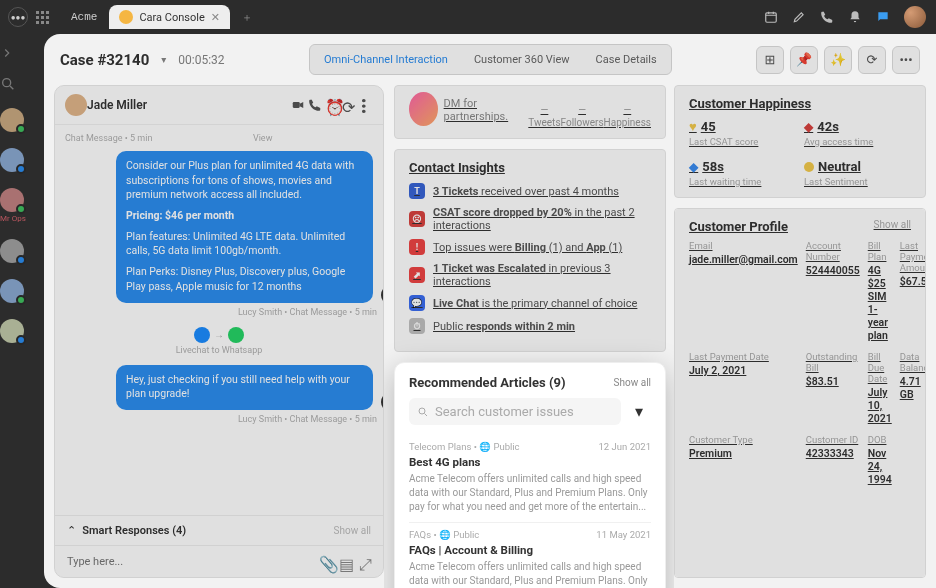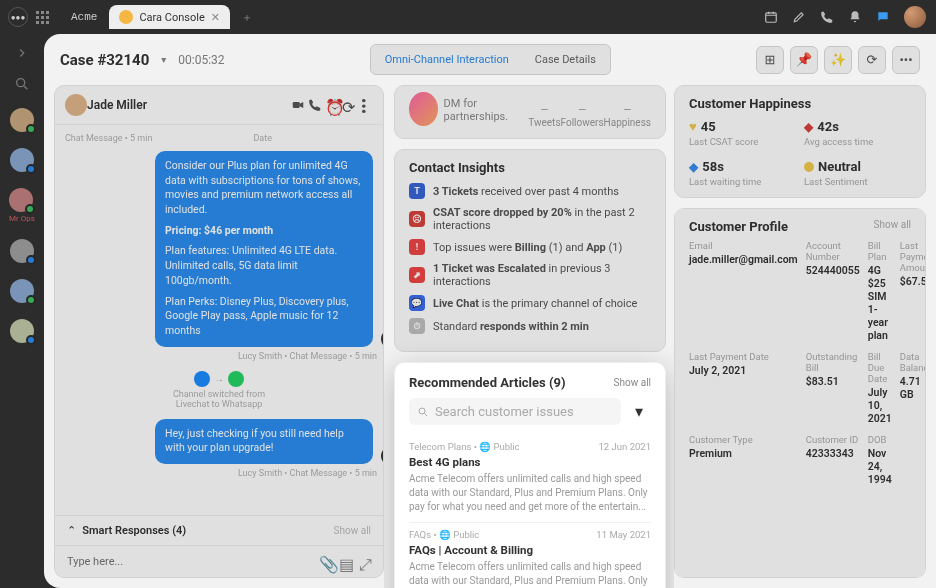--- a/index.html
+++ b/index.html
@@ -27,21 +27,21 @@
   .tabstrip .tab-light{background:#eee;color:#333;border-radius:8px 8px 0 0;padding:5px 10px;display:flex;align-items:center;gap:6px;}
   .tabstrip .tab-light .avatar{width:14px;height:14px;border-radius:50%;background:#f5b642;}
   .tabstrip .tab-light .x{color:#888;font-size:11px;}
   .tabstrip .plus{width:22px;height:22px;display:flex;align-items:center;justify-content:center;color:#888;margin-left:6px;}
   .tabstrip .right{position:absolute;right:10px;display:flex;align-items:center;gap:14px;}
   .tabstrip .ico{width:14px;height:14px;color:#bbb;}
   .tabstrip .user{width:22px;height:22px;border-radius:50%;background:radial-gradient(circle at 30% 30%,#d49b74,#8a5a3a);}
   
   
   .workspace{display:flex;height:554px;}
-  .rail{width:44px;background:transparent;display:flex;flex-direction:column;align-items:center;padding-top:12px;gap:16px;}
+  .rail{width:44px;background:transparent;display:flex;flex-direction:column;align-items:flex-start;padding-top:12px;gap:16px;}
   .rail .chev{width:14px;height:14px;color:#888;}
   .rail .search{width:16px;height:16px;color:#888;}
   .rail .person{width:24px;height:24px;border-radius:50%;background:#c8a880;position:relative;}
   .rail .person.p2{background:#8aa8d0;}
   .rail .person.p3{background:#c08080;}
   .rail .person.p4{background:#a0a0a0;}
   .rail .person.p5{background:#c0c8a8;}
   .rail .dot{position:absolute;bottom:-2px;right:-2px;width:10px;height:10px;border-radius:50%;background:var(--green);border:2px solid #2c2c2c;}
   .rail .dot.blue{background:#2b8def;}
   .rail .sel{margin-top:2px;font-size:8px;color:#d0606a;}
@@ -64,21 +64,21 @@
   
   .chatcol{width:330px;background:#fff;border-radius:10px;margin:0 0 10px 10px;display:flex;flex-direction:column;border:1px solid #eee;}
   .chathdr{display:flex;align-items:center;padding:8px 10px;border-bottom:1px solid #f0f0f0;}
   .chathdr .av{width:22px;height:22px;border-radius:50%;background:#e0b58a;}
   .chathdr .name{font-weight:600;font-size:12px;flex:1;}
   .chathdr .ico{width:14px;height:14px;color:#555;margin-left:3px;}
   .ico.rot{transform:rotate(90deg);}
   
   .chatbody{flex:1;padding:6px 10px;overflow:hidden;font-size:10px;}
   .meta{color:#b0b0b0;font-size:9px;margin:2px 0 8px;}
-  .bubble{background:var(--blue);color:#fff;border-radius:10px;padding:8px 10px;margin:4px 0 4px 90px;font-size:10.5px;line-height:1.4;position:relative;}
+  .bubble{background:var(--blue);color:#fff;border-radius:10px;padding:8px 10px;margin:4px 0 4px 51px;font-size:10.5px;line-height:1.4;position:relative;}
   .bubble .row{margin-bottom:6px;}
   .bubble .row.last{margin-bottom:0;}
   .bauthor{text-align:right;color:#b0b0b0;font-size:9px;margin-right:-4px;margin-bottom:6px;}
   .agent-av{position:absolute;right:-28px;bottom:-2px;width:20px;height:20px;border-radius:50%;background:#333;}
   
   .switch{text-align:center;color:#b0b0b0;font-size:9px;margin:10px 0;}
   .switch .icons{display:inline-flex;align-items:center;gap:4px;margin-bottom:2px;}
   .switch .ci{width:16px;height:16px;border-radius:50%;}
   .switch .ci.fb{background:#1b8cff;}
   .switch .ci.wa{background:#25d366;}
@@ -88,21 +88,21 @@
   .smart .chev-u{margin-right:6px;}
   .smart .title{font-weight:600;}
   .smart .showall{margin-left:auto;color:#bbb;font-size:10px;}
   
   .compose{border-top:1px solid #eee;display:flex;align-items:center;padding:8px 10px;gap:6px;}
   .compose input{flex:1;border:none;background:transparent;font-size:11px;color:#888;outline:none;}
   .compose .ci{width:14px;height:14px;color:#888;}
   
   
   .midcol{flex:1;padding:0 8px 10px 10px;display:flex;flex-direction:column;gap:10px;overflow:hidden;}
-  .card{background:#fff;border:1px solid #eee;border-radius:10px;padding:10px 14px;font-size:11px;}
+  .card{background:#fff;border:1px solid #eee;border-radius:4px;padding:10px 14px;font-size:11px;text-decoration:underline;}
   .card.social{display:flex;justify-content:space-between;padding:6px 14px 10px;align-items:flex-end;}
   .card.social .item{display:flex;flex-direction:column;align-items:center;gap:2px;color:#999;font-size:10px;}
   .card.social .dm{display:flex;align-items:center;gap:6px;color:#888;}
   .card.social .ring{width:34px;height:34px;border-radius:50%;background:linear-gradient(135deg,#f6a,#fa6);margin-bottom:2px;}
   .card h3{margin:0 0 8px;font-size:13px;font-weight:700;}
   .insight{display:flex;align-items:center;gap:8px;margin:7px 0;color:#555;}
   .insight .badge{width:16px;height:16px;border-radius:4px;flex-shrink:0;display:flex;align-items:center;justify-content:center;color:#fff;font-size:9px;font-weight:700;}
   .insight .badge.t{background:#3864d6;}
   .insight .badge.c{background:var(--red);}
   .insight .badge.b{background:#e44;}
@@ -233,20 +233,21 @@
       </div>
   </div>
 
   <div class="panel">
     <div class="casehdr dim">
       <span class="title">Case #32140</span>
       <span class="chev-d">▾</span>
       <span class="timer">00:05:32</span>
       <div class="tabs">
         <div class="t active">Omni-Channel Interaction</div>
+        <div class="t">Customer 360 View</div>
         <div class="t">Case Details</div>
       </div>
       <div class="tools">
         <div class="btn">⊞</div>
         <div class="btn">📌</div>
         <div class="btn">✨</div>
         <div class="btn">⟳</div>
         <div class="btn">•••</div>
       </div>
     </div>
@@ -268,38 +269,37 @@
                 <path d="M6 2l3 6-2 2c1 3 3 5 6 6l2-2 6 3v3c0 1-1 2-2 2C10 22 2 14 2 5c0-1 1-2 2-2h2z"></path>
               </svg>
             </span>
           <span class="ico">⏰</span>
           <span class="ico">⟳</span>
           <span class="ico rot">•••</span>
         </div>
         <div class="chatbody">
           <div class="meta" style="display:flex;justify-content:space-between">
             <span>Chat Message • 5 min</span>
-            <span style="margin:0 auto">Date</span>
+            <span style="margin:0 auto">View</span>
             <span></span>
           </div>
           <div class="bubble" style="position:relative">
             <div class="row">Consider our Plus plan for unlimited 4G data with subscriptions for tons of shows, movies and premium network access all included.</div>
             <div class="row"><b>Pricing: $46 per month</b></div>
             <div class="row">Plan features: Unlimited 4G LTE data. Unlimited calls, 5G data limit 100gb/month.</div>
             <div class="row last">Plan Perks: Disney Plus, Discovery plus, Google Play pass, Apple music for 12 months</div>
             <div class="agent-av"></div>
           </div>
           <div class="bauthor">Lucy Smith • Chat Message • 5 min</div>
           <div class="switch">
             <div class="icons">
               <span class="ci fb"></span>
               <span class="arrow">→</span>
               <span class="ci wa"></span>
             </div>
-            <div>Channel switched from</div>
             <div>Livechat to Whatsapp</div>
           </div>
           <div class="bubble" style="position:relative">
             <span>Hey, just checking if you still need help with your plan upgrade!</span>
             <div class="agent-av"></div>
           </div>
           <div class="bauthor">Lucy Smith • Chat Message • 5 min</div>
         </div>
         <div class="smart">
           <span class="chev-u">⌃</span>
@@ -351,21 +351,21 @@
           <div class="insight">
               <span class="badge e">⬈</span>
               <span><b>1 Ticket was Escalated</b><span> in previous 3 interactions</span></span>
             </div>
           <div class="insight">
               <span class="badge l">💬</span>
               <span><b>Live Chat</b><span> is the primary channel of choice</span></span>
             </div>
           <div class="insight">
               <span class="badge r">⏱</span>
-              <span><span>Standard </span><b>responds within 2 min</b></span>
+              <span><span>Public </span><b>responds within 2 min</b></span>
             </div>
         </div>
 
         <div class="reco">
           <div class="hdr">
             <h3>Recommended Articles (9)</h3>
             <span class="showall">Show all</span>
           </div>
           <div class="search">
             <div class="box">

